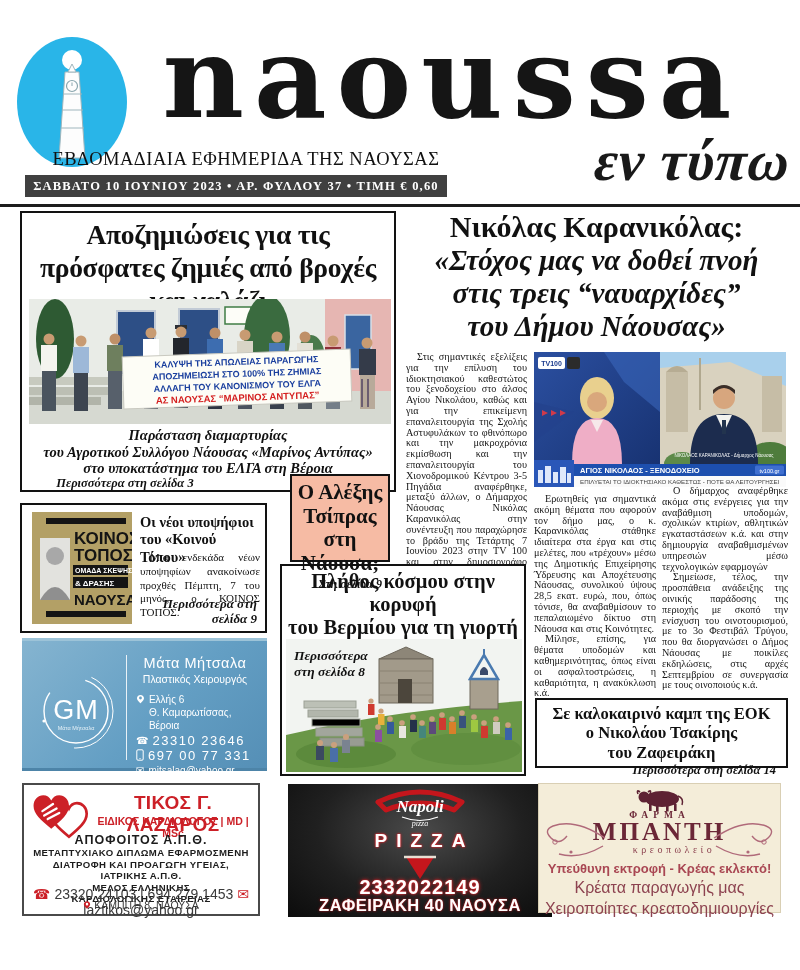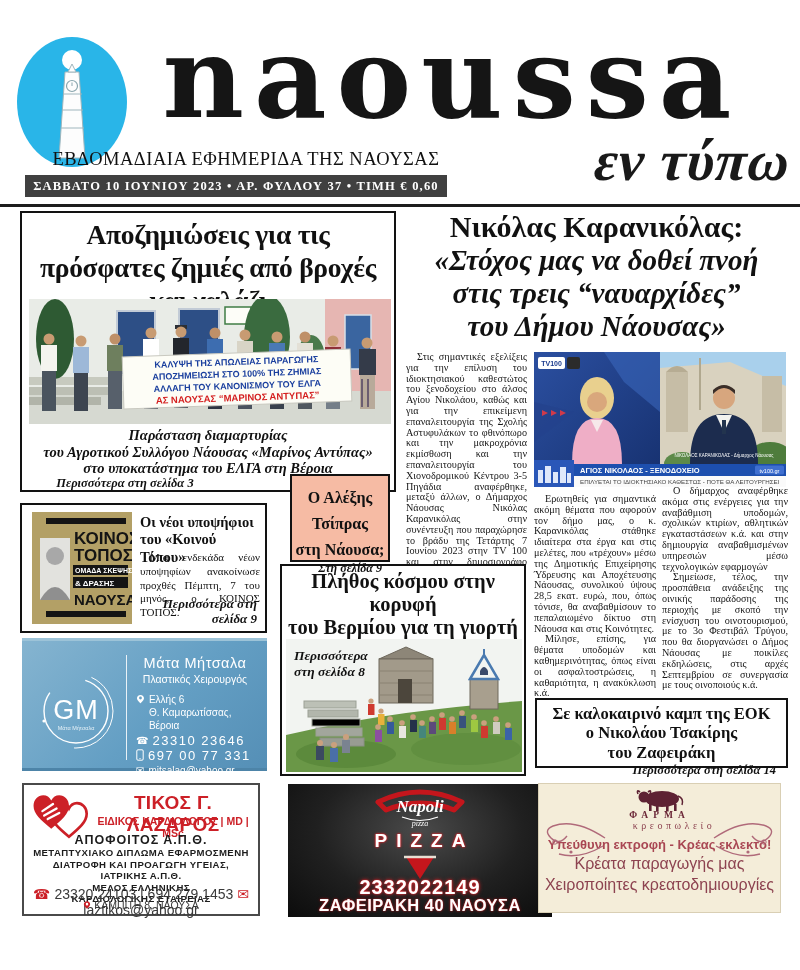--- a/index.html
+++ b/index.html
@@ -31,21 +31,21 @@
   .left-lead h2 { margin-top:5px; text-align:center; font-size:27.5px; line-height:1.2;
                   font-weight:bold; letter-spacing:-.3px; }
   .protest-photo { position:absolute; left:7px; top:86px; width:362px; height:125px; display:block; }
   .left-caption { position:absolute; left:0; top:214px; width:100%; text-align:center;
                   font-weight:bold; font-style:italic; font-size:14.5px; line-height:1.14; }
   .left-more { position:absolute; left:28px; top:263px; width:150px; text-align:center; font-size:12.5px; }
 
   
   .tsipras { left:290px; top:474px; width:100px; height:88px; background:#f6bba4;
              border:2.5px solid #121212; z-index:6; padding-top:5px; }
-  .tsipras .l { text-align:center; font-weight:bold; font-size:16px; line-height:1.12;margin-top:8px; }
+  .tsipras .l { text-align:center; font-weight:bold; font-size:21px; line-height:1.12; }
   .tsipras .m { text-align:right; padding-right:6px; font-size:12px; margin-top:2px; }
 
   
   .koinos { left:20px; top:503px; width:247px; height:130px; }
   .koinos-logo { position:absolute; left:10px; top:7px; width:100px; height:112px; }
   .koinos-head { position:absolute; left:118px; top:9px; width:122px; font-weight:bold;
                  font-size:14.5px; line-height:1.2; }
   .koinos-body { position:absolute; left:118px; top:46px; width:120px; font-size:11px;
                  line-height:1.25; text-align:justify; text-indent:10px; }
   .koinos-more { position:absolute; right:8px; top:92px; width:110px; text-align:right;
@@ -573,19 +573,20 @@
       <path d="M60 26 Q30 6 8 14 Q-2 18 6 26 Q14 34 22 24 M58 34 Q34 48 14 42" fill="none" stroke="#b06a7a" stroke-width="1.4"></path>
       <circle cx="10" cy="30" r="2.2" fill="none" stroke="#b06a7a" stroke-width="1"></circle>
       <circle cx="26" cy="40" r="1.6" fill="#b06a7a"></circle>
     </svg>
     <svg class="banti-flourish" style="right:6px" width="62" height="52" viewBox="0 0 62 52">
       <path d="M2 26 Q32 6 54 14 Q64 18 56 26 Q48 34 40 24 M4 34 Q28 48 48 42" fill="none" stroke="#b06a7a" stroke-width="1.4"></path>
       <circle cx="52" cy="30" r="2.2" fill="none" stroke="#b06a7a" stroke-width="1"></circle>
       <circle cx="36" cy="40" r="1.6" fill="#b06a7a"></circle>
     </svg>
     <div class="farm">ΦΑΡΜΑ</div>
+    <div class="name">ΜΠΑΝΤΗ</div>
     <div class="shop">κρεοπωλείο</div>
     <div class="tag">Υπεύθυνη εκτροφή - Κρέας εκλεκτό!</div>
     <div class="l">Κρέατα παραγωγής μας</div>
     <div class="l">Χειροποίητες κρεατοδημιουργίες</div>
   </aside>
 
 </div>
 
 </body></html>

